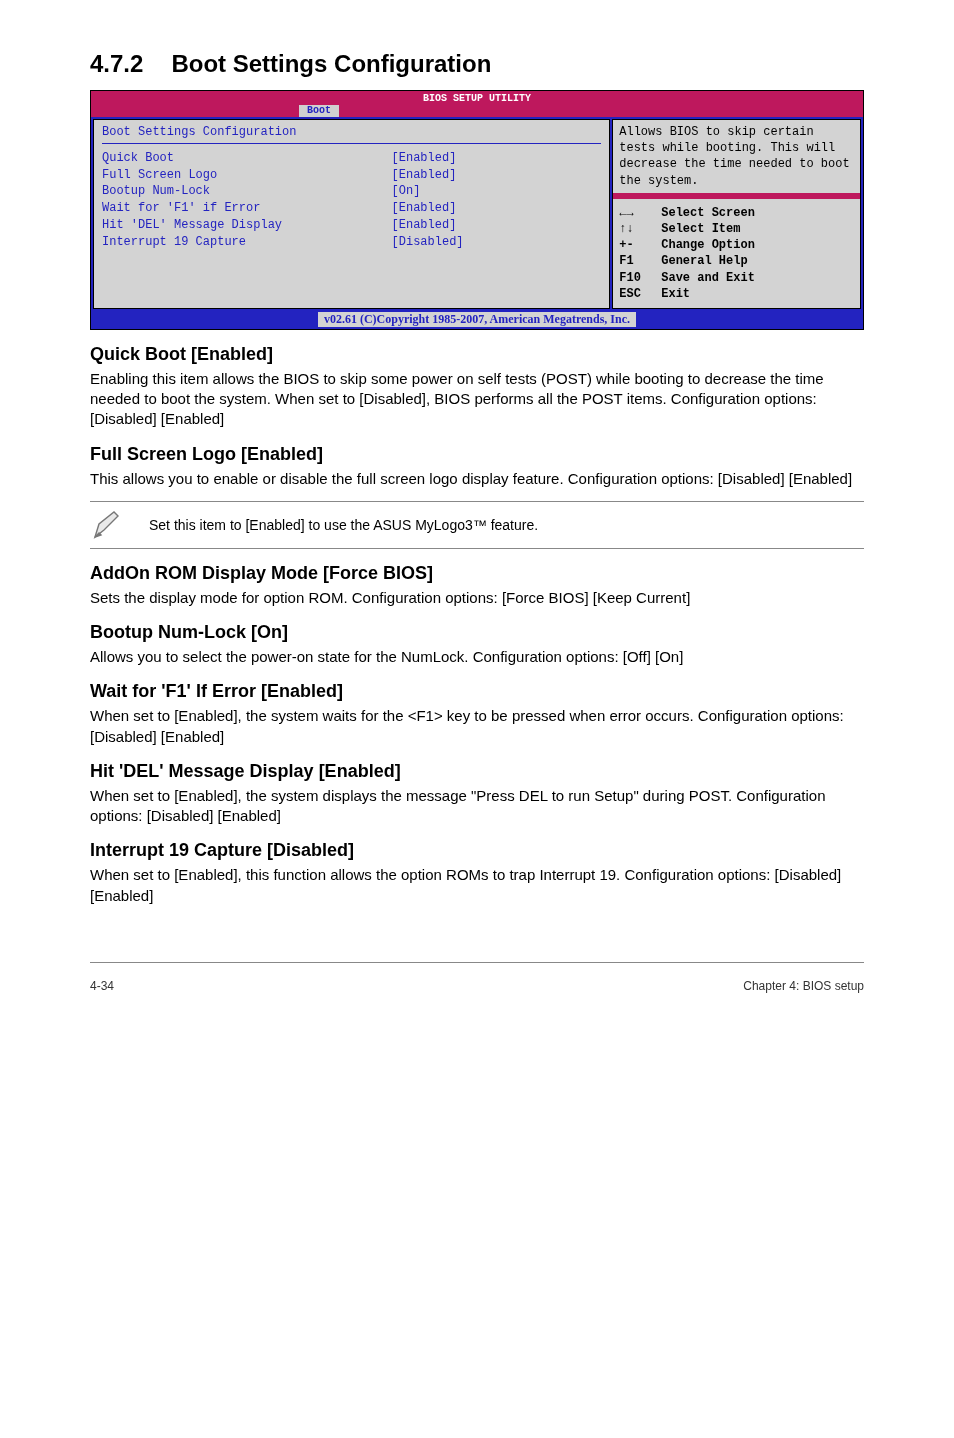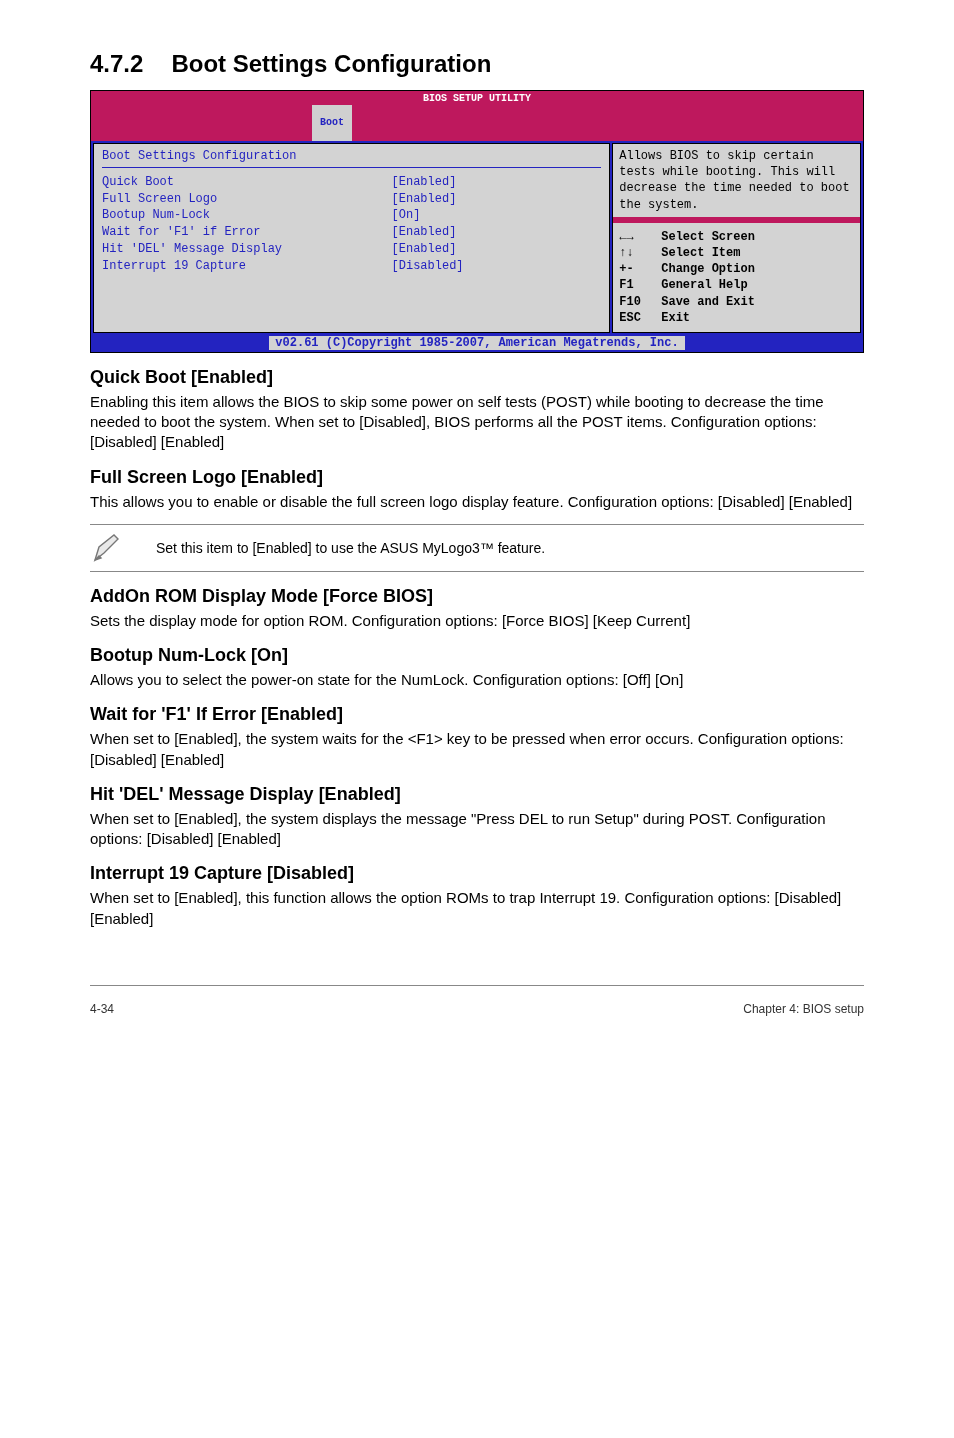--- a/index.html
+++ b/index.html
@@ -34,22 +34,22 @@
     padding: 2px 0 0 0;
     text-align: center;
     line-height: 1.2;
   }
   .bios-tab {
     background: #d0d0d0;
     color: #2323c0;
     font-family: "Courier New", monospace;
     font-weight: bold;
     display: inline-block;
-    padding: 12px 8px;
-    margin-left: 13px;
+    padding: 0 8px;
+    margin-left: 0;
   }
   .bios-body {
     display: flex;
     background: #2323c0;
   }
   .bios-left {
     flex: 0 0 67%;
     background: #d3d3d3;
     border: 1px solid #000;
     margin: 2px 2px 2px 2px;
@@ -87,21 +87,21 @@
   .help-bot {
     padding: 6px 6px 6px 6px;
     color: #000;
     font-weight: bold;
   }
   .help-bot .kr { display: flex; }
   .help-bot .k { flex: 0 0 42px; }
   .bios-footer {
     background: #2323c0;
     color: #fff;
-    font-family: Liberation Mono, monospace;
+    font-family: Liberation Serif, serif;
     font-size: 12px;
     font-weight: bold;
     text-align: center;
     padding: 1px 0 2px 0;
   }
   .bios-footer .inner {
     background: #d3d3d3;
     color: #2323c0;
     display: inline-block;
     padding: 0 6px;
@@ -116,21 +116,21 @@
     margin: 4px 0 12px 0;
     line-height: 1.35;
   }
   .note-row {
     display: flex;
     align-items: center;
     border-top: 1px solid #888;
     border-bottom: 1px solid #888;
     padding: 6px 0;
     margin: 6px 0 14px 0;
-    gap: 32px;
+    gap: 25px;
   }
   .note-icon svg { display:block; }
   .note-text { font-size: 14px; }
   .footer {
     display: flex;
     justify-content: space-between;
     font-size: 12px;
     color: #333;
     padding: 12px 90px 30px 90px;
     border-top: 0;

